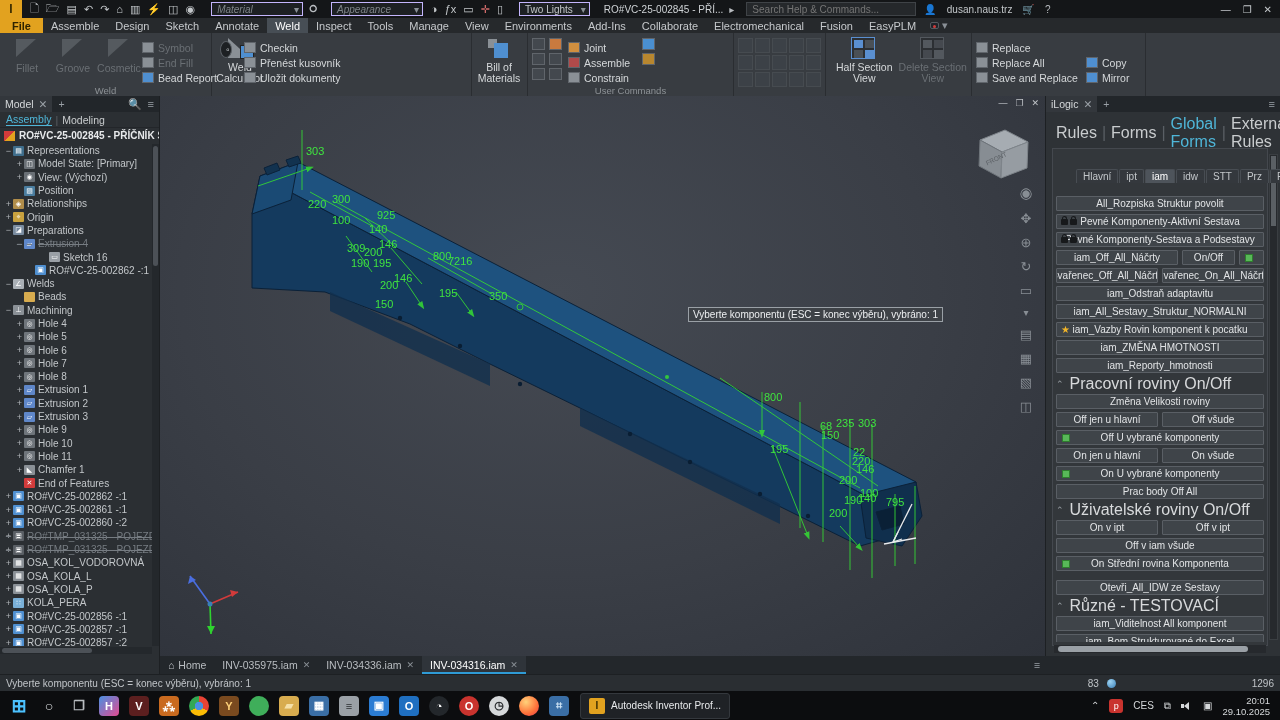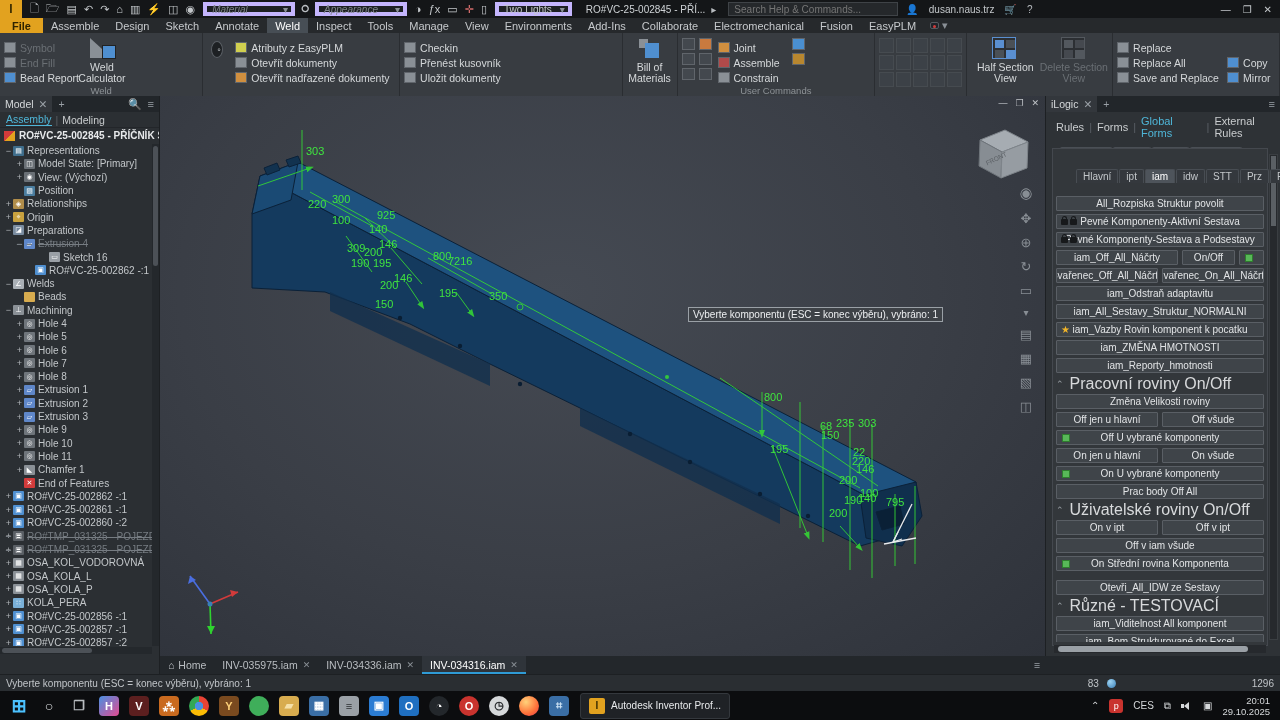--- a/index.html
+++ b/index.html
@@ -6,22 +6,22 @@
   html,body { width:1280px; height:720px; overflow:hidden; background:#2f3339;
     font-family:"Liberation Sans",sans-serif; color:#c9ccce; }
 
   
   .titlebar { position:absolute; left:0; top:0; width:1280px; height:18px;
     background:#141618; display:flex; align-items:center; font-size:10px; color:#b9bdc1; }
   .appbtn { width:22px; height:18px; background:#e2a21f; color:#3a2c00; font-weight:bold;
     display:flex; align-items:center; justify-content:center; font-size:12px; }
   .qat { display:flex; align-items:center; gap:7px; padding:0 8px; }
   .qat .qi { font-size:11px; color:#c3c7ca; }
-  .tb-drop { background:#1d2023; border:4px solid #c4b5fd; color:#7f858a; font-style:italic;
-    height:14px; padding:0 16px 0 5px; display:flex; align-items:center; position:relative; min-width:92px; }
+  .tb-drop { background:#1d2023; border:1px solid #c4b5fd; color:#7f858a; font-style:italic;
+    height:14px; padding:0 16px 0 5px; display:flex; align-items:center; position:relative; min-width:92px;margin-left:8px; }
   .tb-drop:after { content:"▾"; position:absolute; right:3px; color:#8a9096; font-style:normal; }
   .tb-title { margin-left:14px; color:#cfd3d6; white-space:nowrap; }
   .tb-search { margin-left:12px; background:#25282b; border:1px solid #3f4347; color:#8f959a;
     height:14px; width:170px; padding:0 5px; font-size:10px; }
   .tb-user { margin-left:10px; color:#c3c7ca; }
   .winbtns { margin-left:auto; display:flex; gap:12px; padding-right:8px; color:#c3c7ca; font-size:10px; }
 
   
   .tabrow { position:absolute; left:0; top:18px; width:1280px; height:15px; background:#26292c;
     display:flex; align-items:stretch; font-size:11px; }
@@ -114,21 +114,21 @@
   .ilg-vscroll .thumb { position:absolute; left:1px; right:1px; top:1px; height:70px; background:#5a5f64; }
   .ilg-hscroll { position:absolute; left:8px; right:14px; bottom:3px; height:8px; background:#26292d; }
   .ilg-hscroll .thumb { position:absolute; top:1px; bottom:1px; left:4px; right:18px; background:#9aa0a6; border-radius:3px; }
 
   .ptabs { display:flex; gap:1px; padding:0 0 0 14px; margin-top:8px; font-size:10.5px; }
   .ptab { background:#373b40; border:1px solid #4a4f55; border-bottom:none; padding:2px 10px; color:#c3c7ca; border-radius:2px 2px 0 0; }
   .ptab.active { background:#4e545b; color:#fff; }
   .ptabs2 { display:flex; gap:1px; padding-left:22px; margin-top:7px; font-size:10px; }
   .ptab2 { background:#34383d; border:1px solid #484d53; border-bottom:none; padding:1px 6px; color:#c3c7ca; border-radius:2px 2px 0 0; }
   .ptab2.active { background:#4e545b; color:#fff; }
-  .ilg-nav { display:flex; gap:5px; padding:3px 0 0 10px; font-size:11px; align-items:center; }
+  .ilg-nav { display:flex; gap:5px; padding:3px 0 0 10px; font-size:16px; align-items:center; }
   .ilg-nav .lnk.active { color:#4fb6d8; }
   .ilg-nav .bar { color:#5a5f65; }
   .panelbox { position:absolute; left:6px; right:12px; top:52px; bottom:10px; border:1px solid #44484e; background:#33373b; }
 
   
   .doctabs { position:absolute; left:0; top:656px; width:1280px; height:18px; background:#23272b; display:flex; align-items:stretch; font-size:10.5px; }
   .dspacer { width:160px; background:#2b2f33; border-right:1px solid #1d2023; }
   .dtab { display:flex; align-items:center; gap:5px; padding:0 8px; color:#b9bdc1; }
   .dtab .x { color:#8a9096; font-size:9px; }
   .dtab.active { background:#2f343a; color:#fff; box-shadow:inset 0 -2px 0 #2f9bd6; }
@@ -221,20 +221,40 @@
     <div class="rtab">Fusion</div>
     <div class="rtab">EasyPLM</div>
     <div class="rec-ico">
       <span class="rec-dot"></span>
       <span>▾</span>
     </div>
   </div>
 
 <div class="ribbon">
   <div class="rgroup" style="width:212px">
+    <div id="weld-bigs" style="display:flex">
+        <div class="bigbtn disabled">
+          <div class="bico">
+            <div class="tri dim"></div>
+          </div>
+          <span>Fillet</span>
+        </div>
+        <div class="bigbtn disabled">
+          <div class="bico">
+            <div class="tri dim"></div>
+          </div>
+          <span>Groove</span>
+        </div>
+        <div class="bigbtn disabled">
+          <div class="bico">
+            <div class="tri dim"></div>
+          </div>
+          <span>Cosmetic</span>
+        </div>
+      </div>
     <div class="stackcol" id="weld-smalls">
         <div class="srow dim">
           <span class="si c5"></span>
           <span>Symbol</span>
         </div>
         <div class="srow dim">
           <span class="si c5"></span>
           <span>End Fill</span>
         </div>
         <div class="srow">
@@ -246,36 +266,20 @@
       <div class="bico">
           <div class="calcico"></div>
           <div class="calcgrid"></div>
         </div>
       <span>Weld Calculator</span>
     </div>
     <div class="glabel">Weld</div>
   </div>
   <div class="rgroup" style="width:28px;border-right:none">
     <div class="roundbtn"></div>
-  </div>
-  <div class="rgroup" style="width:176px">
-    <div class="stackcol" id="easyplm-rows">
-        <div class="srow">
-          <span class="si c4"></span>
-          <span>Atributy z EasyPLM</span>
-        </div>
-        <div class="srow">
-          <span class="si c5"></span>
-          <span>Otevřít dokumenty</span>
-        </div>
-        <div class="srow">
-          <span class="si c2"></span>
-          <span>Otevřít nadřazené dokumenty</span>
-        </div>
-      </div>
   </div>
   <div class="rgroup" style="width:232px">
     <div class="stackcol" id="plm-col2">
         <div class="srow">
           <span class="si c5"></span>
           <span>Checkin</span>
         </div>
         <div class="srow">
           <span class="si c5"></span>
           <span>Přenést kusovník</span>

